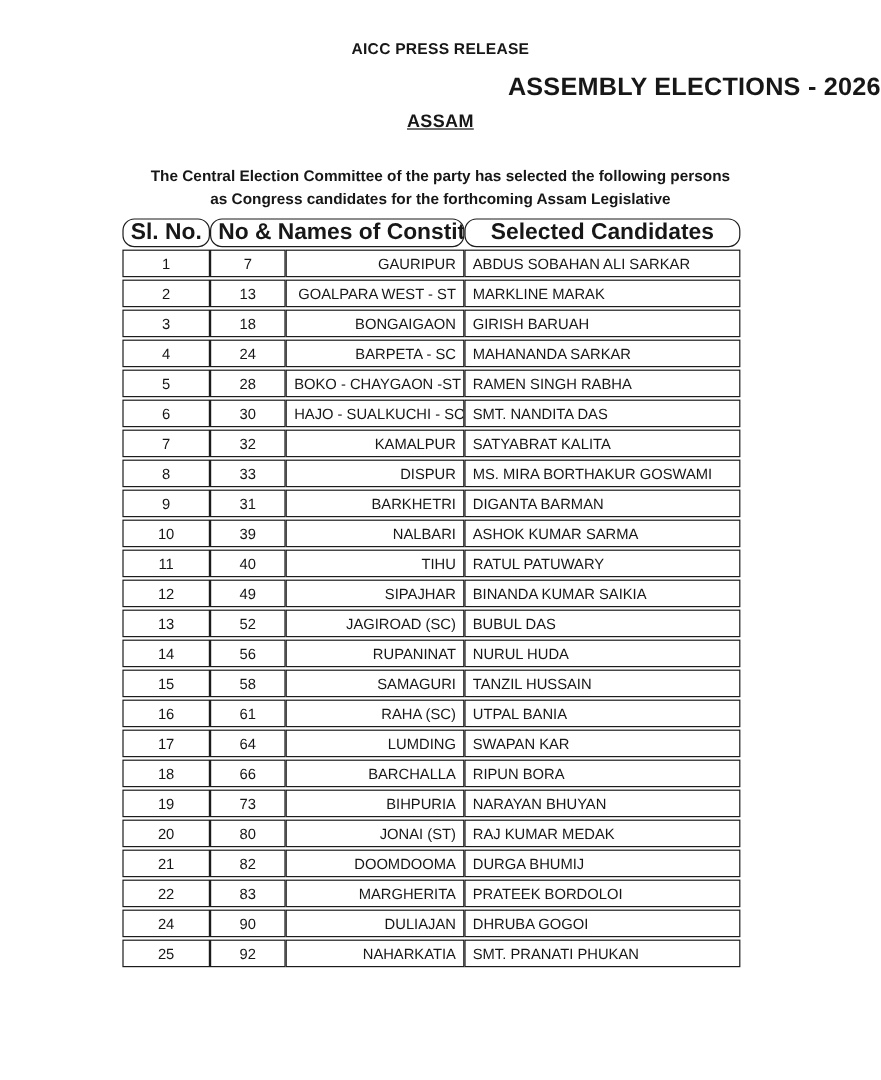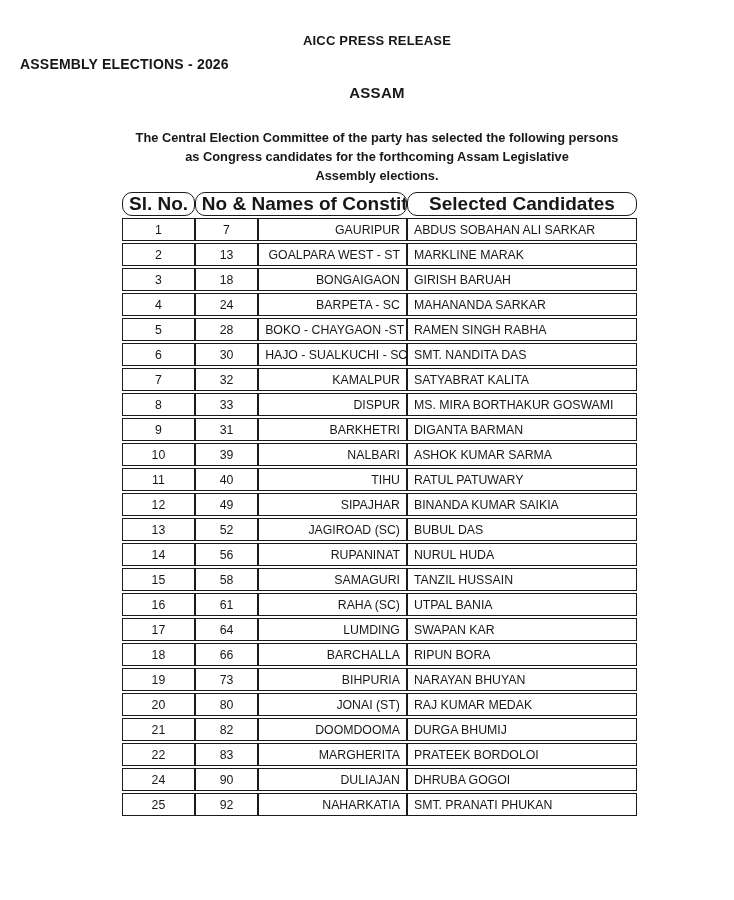--- a/index.html
+++ b/index.html
@@ -9,45 +9,45 @@
   }
   body {
     width: 734px;
     height: 900px;
     color: #171717;
     font-family: "Liberation Sans", sans-serif;
     overflow: hidden;
   }
   .doc {
     padding-top: 34px;
-    padding-left: 20px; 
     box-sizing: border-box;
   }
   .title-small {
     text-align: center;
     font-weight: bold;
     font-size: 13px;
     line-height: 14px;
     letter-spacing: 0.2px;
   }
   .title-main {
-    text-align: left;
-    font-weight: bold;
-    font-size: 14px;
+    text-align: right;
+    font-weight: bold;
+    font-size: 21px;
     line-height: 16px;
-    margin-top: 8px;
+    margin-top: 17px;
     letter-spacing: 0.2px;
   }
   .title-sub {
     text-align: center;
     font-weight: bold;
     font-size: 15px;
     line-height: 15px;
     margin-top: 13px;
     letter-spacing: 0.3px;
+    text-decoration: underline;
   }
   .intro {
     margin-top: 28px;
     text-align: center;
     font-weight: bold;
     font-size: 12.8px;
     line-height: 19px;
   }
   .intro div { white-space: nowrap; }
   table.candidates {
@@ -85,21 +85,20 @@
 
   <div class="title-small">AICC PRESS RELEASE</div>
 
   <div class="title-main">ASSEMBLY ELECTIONS - 2026</div>
 
   <div class="title-sub">ASSAM</div>
 
   <div class="intro">
     <div>The Central Election Committee of the party has selected the following persons</div>
     <div>as Congress candidates for the forthcoming Assam Legislative</div>
-    <div>Assembly elections.</div>
   </div>
 
   <table class="candidates">
     <colgroup>
       <col style="width:69px">
       <col style="width:60px">
       <col style="width:141px">
       <col style="width:218px">
     </colgroup>
     <thead>

